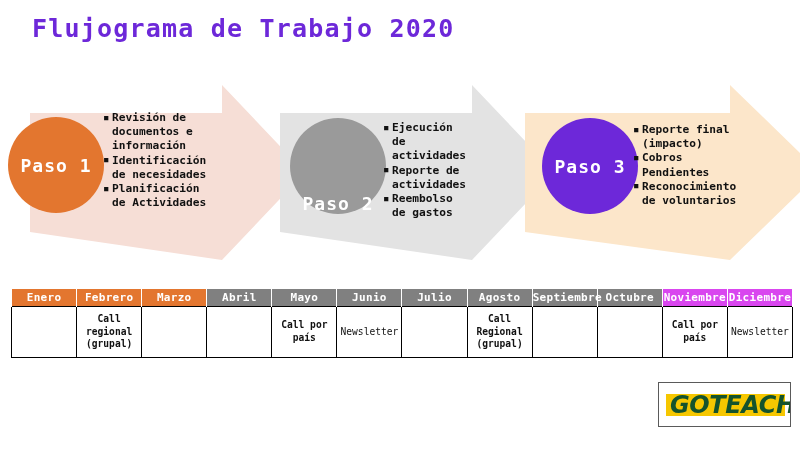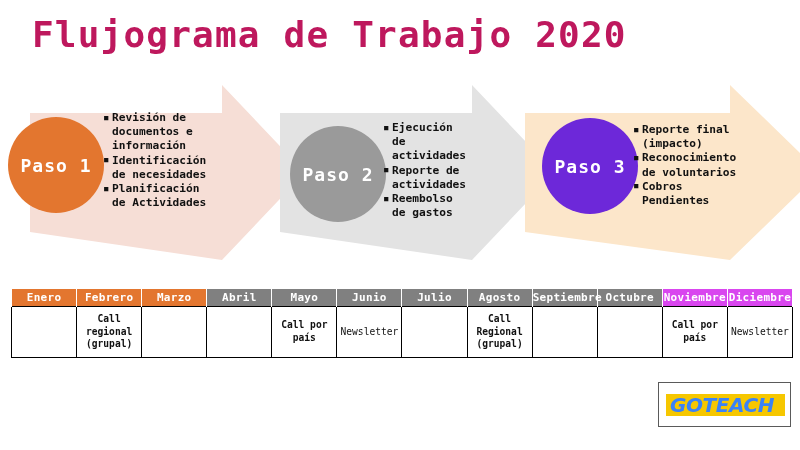--- a/index.html
+++ b/index.html
@@ -14,24 +14,24 @@
     font-family: "DejaVu Sans Mono", "Liberation Mono", monospace;
     position: relative;
   }
 
   
   #slide-title {
     position: absolute;
     left: 32px;
     top: 14px;
     font-family: "DejaVu Sans Mono", "Liberation Mono", monospace;
-    font-size: 36px;
+    font-size: 25px;
     font-weight: bold;
     letter-spacing: 1.2px;
-    color: #be185d;
+    color: #6d28d9;
     white-space: nowrap;
   }
 
   
   #flow {
     position: absolute;
     left: 0;
     top: 85px;
     width: 800px;
     height: 175px;
@@ -64,21 +64,21 @@
     font-family: "DejaVu Sans Mono", "Liberation Mono", monospace;
     font-size: 18px;
     font-weight: bold;
     letter-spacing: 1px;
   }
   .circle-orange { background: #e3762f; }
   .circle-gray   { background: #9a9a9a; }
   .circle-yellow { background: #6d28d9; }
 
   .step-1 .step-circle { left: -22px; top: 32px; }
-  .step-2 .step-circle { left: 10px;  top: 41px; }
+  .step-2 .step-circle { left: 10px;  top: 33px; align-items: flex-end; }
   .step-3 .step-circle { left: 17px;  top: 33px; }
 
   .bullets {
     position: absolute;
     margin: 0;
     padding: 0;
     list-style: none;
     font-family: "DejaVu Sans Mono", "Liberation Mono", monospace;
     font-size: 11.2px;
     font-weight: bold;
@@ -166,25 +166,25 @@
   }
   #logo-text {
     position: absolute;
     left: 11px;
     top: 11px;
     width: 119px;
     height: 22px;
     display: flex;
     align-items: center;
     font-family: "DejaVu Sans", "Liberation Sans", sans-serif;
-    font-size: 20px;
+    font-size: 24px;
     font-weight: bold;
     font-style: italic;
     letter-spacing: -0.4px;
-    color: #3b82f6;
+    color: #14532d;
     white-space: nowrap;
   }
 </style>
 </head>
 <body>
 
 <div id="slide-title">Flujograma de Trabajo 2020</div>
 
 <div id="flow">
 
@@ -233,24 +233,24 @@
       <svg viewBox="0 0 295 175" preserveAspectRatio="none">
         <polygon points="0,28 205,28 205,0 295,87.5 205,175 0,147" fill="#fce6ca"></polygon>
       </svg>
     </div>
     <div class="step-circle circle-yellow">
       <span>Paso 3</span>
     </div>
     <ul class="bullets">
       <li>Reporte final
 (impacto)</li>
+      <li>Cobros
+Pendientes</li>
       <li>Reconocimiento
 de voluntarios</li>
-      <li>Cobros
-Pendientes</li>
     </ul>
   </div>
 </div>
 
 <table id="calendar">
   <thead>
     <tr>
       <th class="m-orange">Enero</th>
       <th class="m-orange">Febrero</th>
       <th class="m-orange">Marzo</th>

